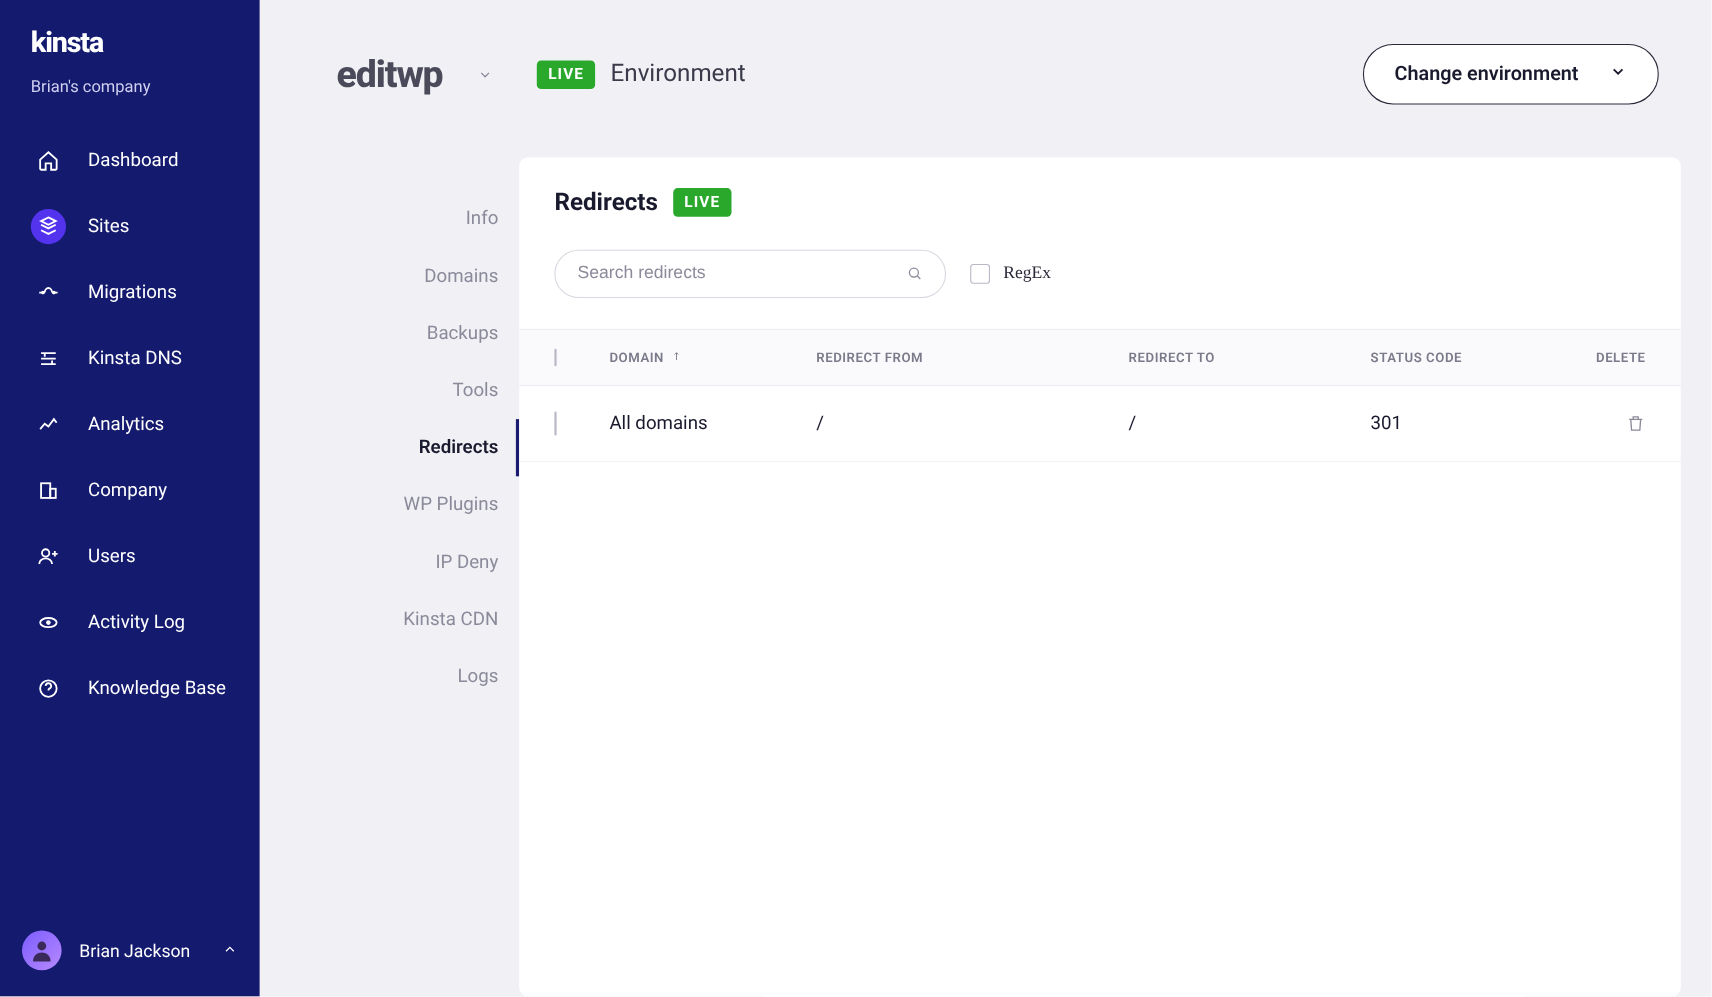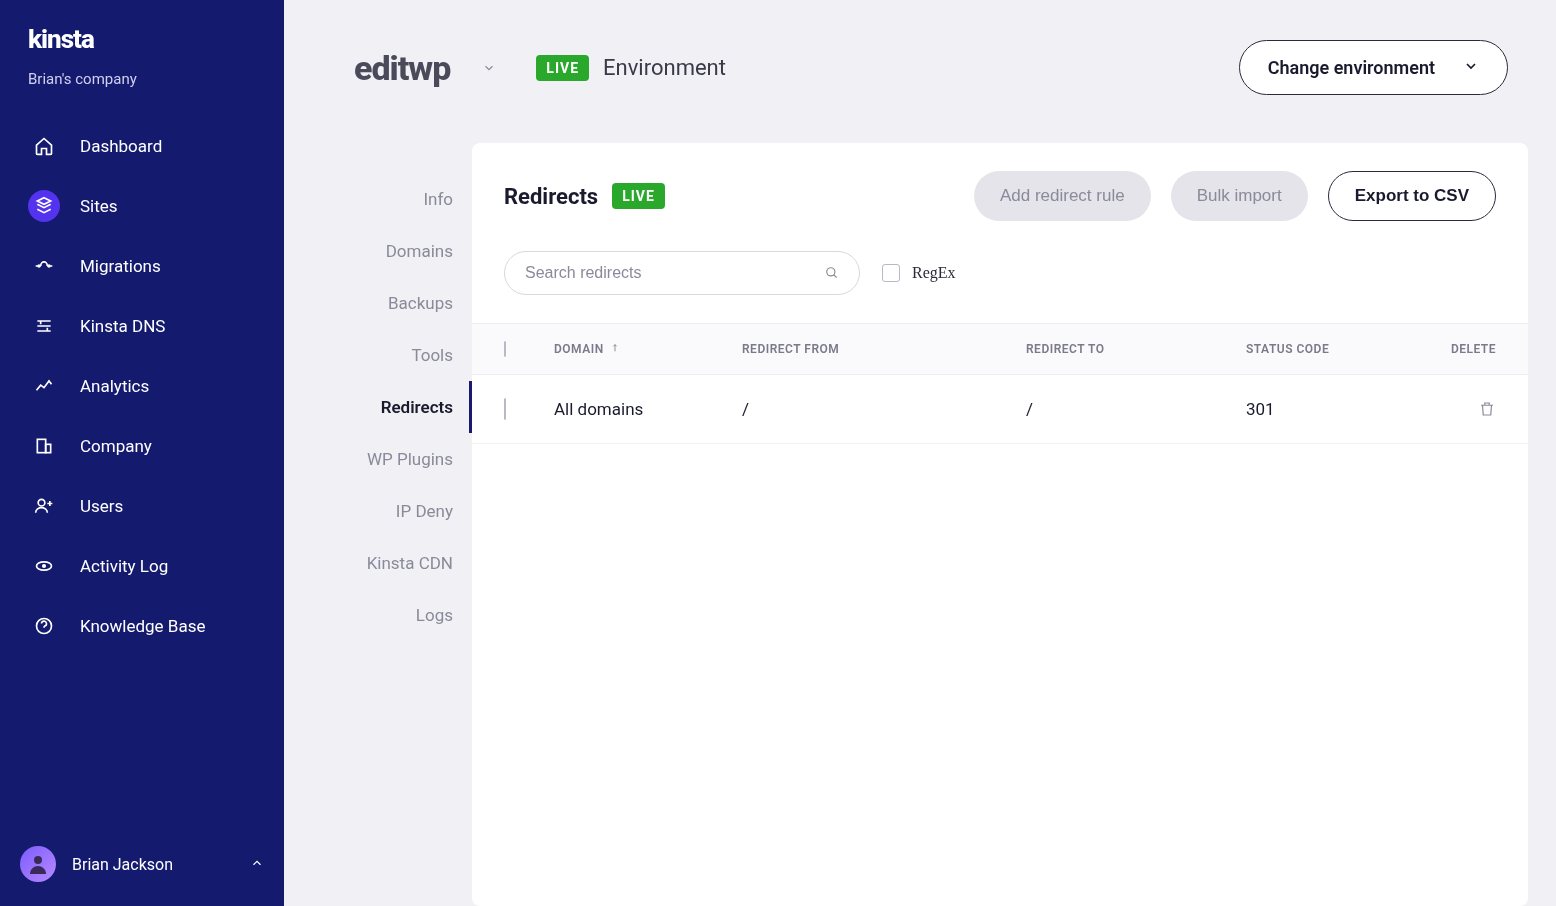--- a/index.html
+++ b/index.html
@@ -82,21 +82,21 @@
   padding: 16px 28px;
   font-size: 18px;
   font-weight: 600;
   display: flex;
   align-items: center;
   gap: 28px;
   background: #fff;
   cursor: pointer;
 }
 
-.content-row { display: flex; flex: 1; padding-left: 62px; padding-right: 28px; }
+.content-row { display: flex; flex: 1; padding-left: 62px; padding-right: 28px; margin-left: 48px; }
 .subnav {
   width: 126px;
   display: flex;
   flex-direction: column;
   align-items: flex-end;
   padding-top: 30px;
   margin-right: 0px;
 }
 .subnav-item {
   padding: 16px 16px 16px 0;
@@ -348,25 +348,20 @@
         <div class="subnav-item">WP Plugins</div>
         <div class="subnav-item">IP Deny</div>
         <div class="subnav-item">Kinsta CDN</div>
         <div class="subnav-item">Logs</div>
       </nav>
 
       <section class="panel">
         <div class="panel-header">
           <span class="panel-title">Redirects</span>
           <span class="live-badge">LIVE</span>
-          <div class="panel-actions">
-            <button class="btn btn-disabled">Add redirect rule</button>
-            <button class="btn btn-disabled">Bulk import</button>
-            <button class="btn btn-outline">Export to CSV</button>
-          </div>
         </div>
 
         <div class="search-row">
           <div class="search-box">
             <input type="text" placeholder="Search redirects" style="">
             <svg class="search-icon" viewBox="0 0 24 24">
                 <circle cx="10" cy="10" r="7" fill="none" stroke="#8a8a9a" stroke-width="2"></circle>
                 <path d="M15 15l5 5" stroke="#8a8a9a" stroke-width="2"></path>
               </svg>
           </div>

